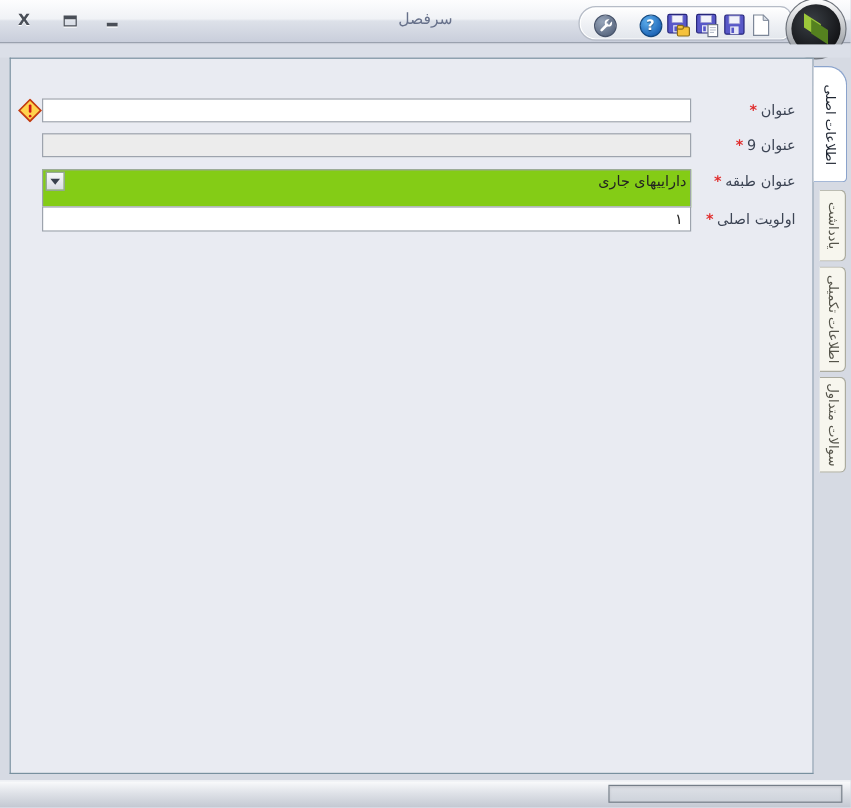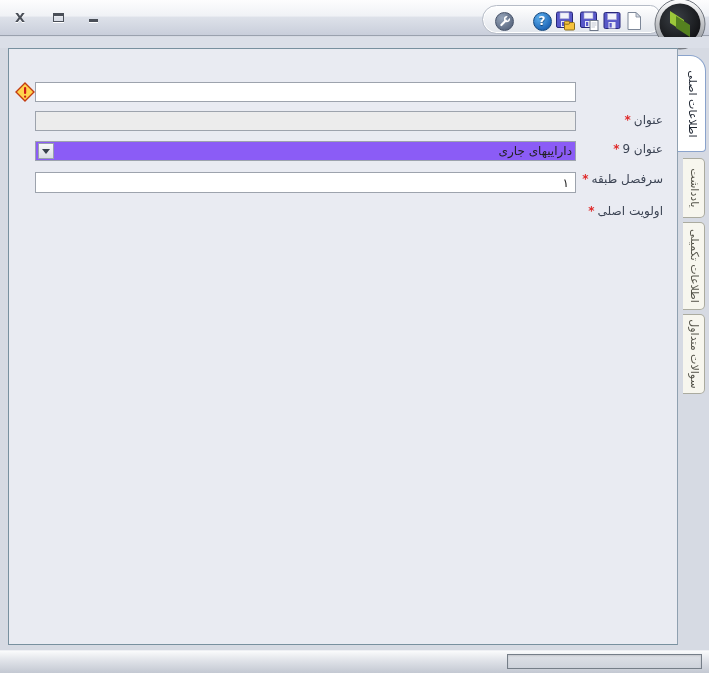--- a/index.html
+++ b/index.html
@@ -32,28 +32,28 @@
   
   .logo{position:absolute;left:654px;top:-2px;width:52px;height:52px;}
 
   
   .content{position:absolute;left:0;top:48px;width:709px;height:597px;}
   .panel{position:absolute;left:8px;top:0;width:670px;height:597px;
     background:#e9ebf2;border:1px solid #78909f;border-right-color:#8fa0b0;}
   .tinput{position:absolute;width:541px;height:20px;border:1px solid #9da3ad;background:#fff;
     font-size:12px;direction:rtl;padding:0 6px;color:#222;outline:none;}
   .tinput.disabled{background:#ececec;}
-  .combo{position:absolute;width:541px;height:20px;border:1px solid #9da3ad;background:#8b5cf6;}
+  .combo{position:absolute;width:541px;height:32px;border:1px solid #9da3ad;background:#84cc16;}
   .combo-val{position:absolute;right:3px;top:2px;font-size:12px;color:#222;direction:rtl;white-space:nowrap;}
   .combo-btn{position:absolute;left:2px;top:1px;width:16px;height:16px;
     background:linear-gradient(180deg,#f7f8fa,#d9dce3);border:1px solid #98a0ae;
     display:flex;align-items:center;justify-content:center;cursor:pointer;}
   .combo-arrow{width:0;height:0;border-left:4px solid transparent;border-right:4px solid transparent;
     border-top:5px solid #38404c;}
-  .flabel{position:absolute;right:14px;font-size:12px;color:#3c4454;direction:rtl;white-space:nowrap;margin-top:28px;}
+  .flabel{position:absolute;right:14px;font-size:12px;color:#3c4454;direction:rtl;white-space:nowrap;}
   .req{color:#e02b2b;font-weight:bold;margin-right:3px;}
   .warn{position:absolute;left:6px;width:20px;height:20px;}
 
   
   .tabstrip{position:absolute;left:678px;top:0;width:31px;height:597px;}
   .vtab{position:absolute;cursor:pointer;}
   .vtab span{position:absolute;top:50%;left:50%;transform:translate(-50%,-50%) rotate(90deg);
     white-space:nowrap;direction:rtl;font-size:11px;}
   .vtab.active{left:0;top:7px;width:28px;height:97px;background:#ffffff;
     border:1px solid #8aa3cc;border-left:none;border-radius:0 16px 4px 0;z-index:2;}
@@ -72,20 +72,21 @@
 </style>
 </head>
 <body>
 
 <div id="app">
 
   <div class="titlebar">
     <div class="ctrl ctrl-close">X</div>
     <div class="ctrl ctrl-max"></div>
     <div class="ctrl ctrl-min"></div>
+    <div class="win-title">سرفصل</div>
 
     <div class="toolpill">
 
       <div class="tbtn" style="left:10px;">
         <span class="circle-ic" style="background:radial-gradient(circle at 35% 30%,#97a5ba,#5c6a82 75%);border:1px solid #47536a;">
           <svg width="19" height="19" viewBox="0 0 19 19">
             <line x1="6" y1="13.5" x2="11" y2="8.5" stroke="#fff" stroke-width="2.4" stroke-linecap="round"></line>
             <circle cx="12.3" cy="6.8" r="2.6" fill="none" stroke="#fff" stroke-width="1.7"></circle>
             <rect x="12.6" y="3.2" width="3" height="3" fill="#6b7890" transform="rotate(45 14 4.7)"></rect>
           </svg>
@@ -180,21 +181,21 @@
         <span>عنوان 9</span><span class="req">*</span>
       </div>
 
       <div class="combo" style="left:26px;top:92px;">
         <div class="combo-val">داراییهای جاری</div>
         <div class="combo-btn">
           <div class="combo-arrow"></div>
         </div>
       </div>
       <div class="flabel" style="top:95px;">
-        <span>سرفصل طبقه</span><span class="req">*</span>
+        <span>عنوان طبقه</span><span class="req">*</span>
       </div>
 
       <input class="tinput" style="left: 26px; top: 123px; height: 21px;" type="text" value="۱">
       <div class="flabel" style="top:127px;">
         <span>اولویت اصلی</span><span class="req">*</span>
       </div>
     </div>
 
     <div class="tabstrip">
       <div class="vtab active">

